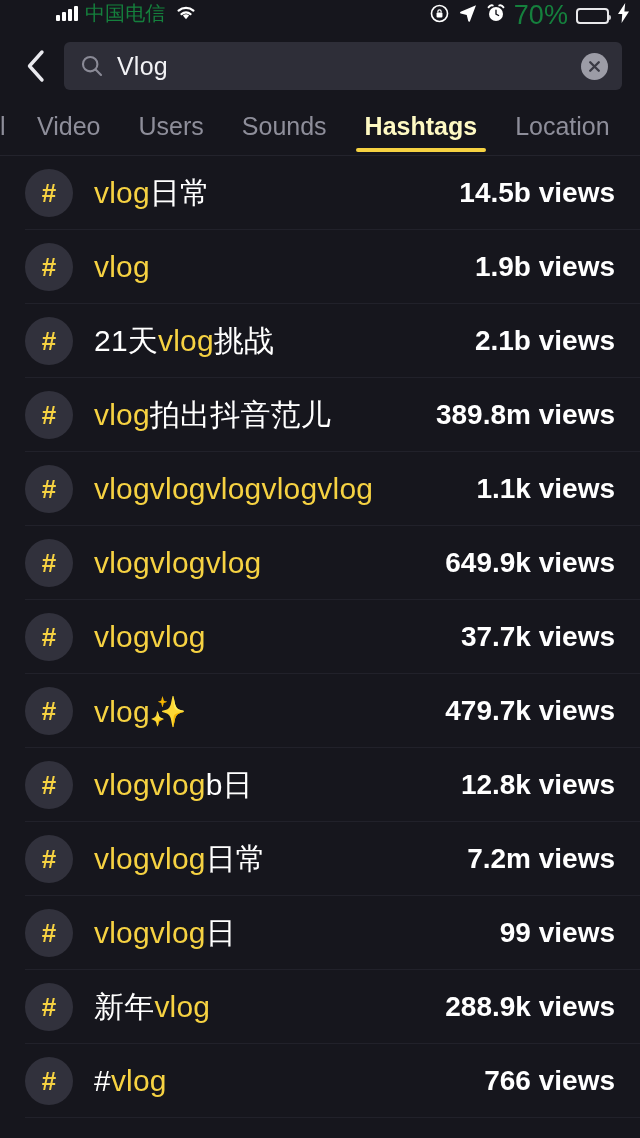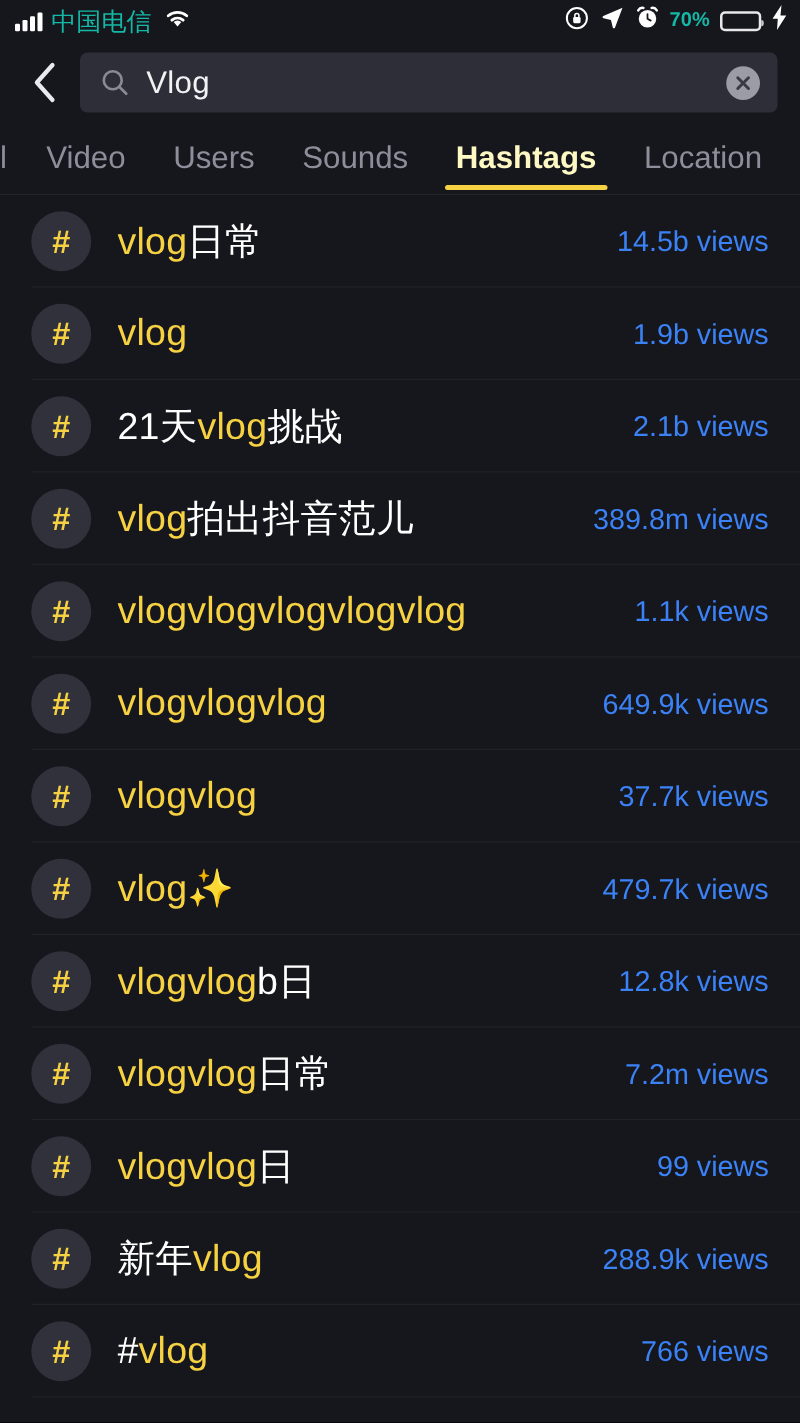--- a/index.html
+++ b/index.html
@@ -18,25 +18,26 @@
     background: #16161d;
     overflow: hidden;
   }
 
   
   .statusbar {
     position: relative;
     height: 34px;
     background: #16161d;
     display: flex;
-    align-items: center;
-    color: #14b8a6;
+    align-items: flex-start;
+    color: #15803d;
     font-size: 21px;
     font-weight: 600;
     letter-spacing: 0.1px;
+    margin-left: 44px;
   }
   .sb-left {
     display: flex;
     align-items: center;
     gap: 7px;
     padding-left: 12px;
   }
   .sb-right {
     display: flex;
     align-items: center;
@@ -63,21 +64,21 @@
     width: 4px;
     background: #ffffff;
     border-radius: 1px;
   }
   .signal-bars i:nth-child(1) { height: 6px; }
   .signal-bars i:nth-child(2) { height: 9px; }
   .signal-bars i:nth-child(3) { height: 12px; }
   .signal-bars i:nth-child(4) { height: 15px; background:#ffffff; }
   .carrier { font-size: 20px; font-weight: 500; }
   .wifi-ic { margin-left: 2px; }
-  .pct { font-size: 16px; font-weight: 700; }
+  .pct { font-size: 27px; font-weight: 400; }
   .battery {
     position: relative;
     width: 33px;
     height: 16px;
     border: 2px solid #e8e8ea;
     border-radius: 4px;
     box-sizing: border-box;
     padding: 1.5px;
   }
   .battery::after {
@@ -229,25 +230,26 @@
     margin-left: 21px;
     font-size: 30px;
     color: #ffffff;
     letter-spacing: 0.2px;
     white-space: nowrap;
     overflow: hidden;
     flex: 1 1 auto;
   }
   .row-title .hl { color: #f6d242; }
   .row-views {
-    color: #3b82f6;
-    font-size: 23px;
+    color: #ffffff;
+    font-size: 28px;
     flex: 0 0 auto;
     margin-left: 12px;
     white-space: nowrap;
+    font-weight: bold;
   }
 </style>
 </head>
 <body>
 
 <div id="app">
 
   <div class="statusbar">
     <div class="sb-left">
       <span class="signal-bars">

